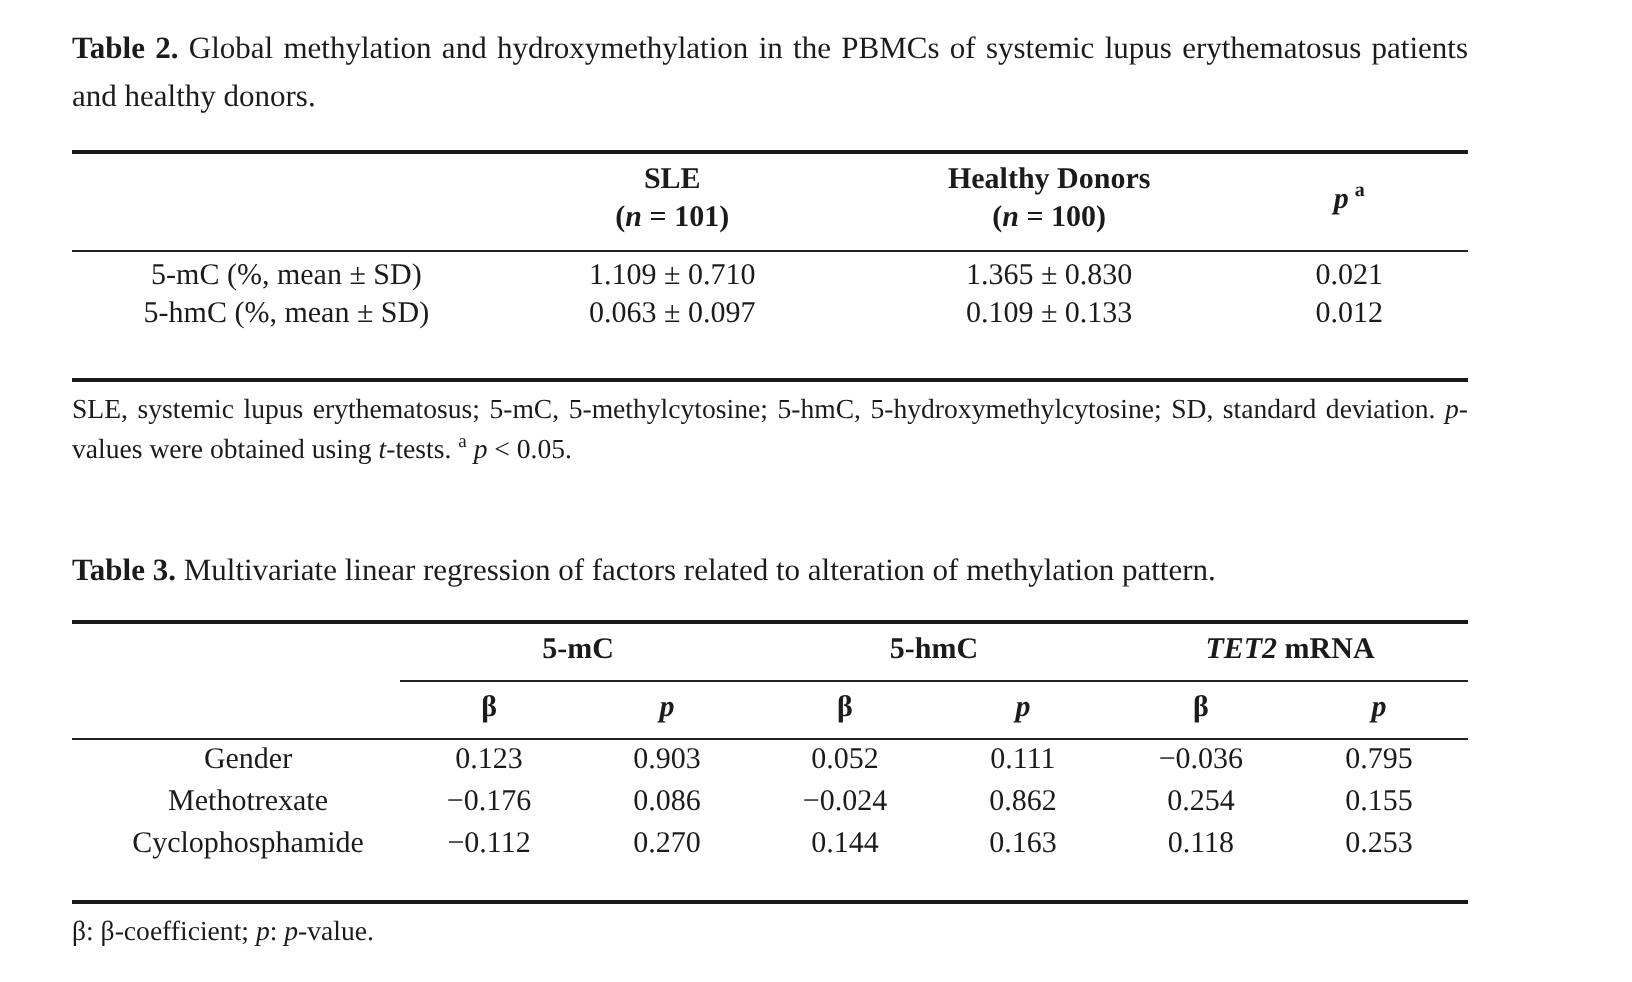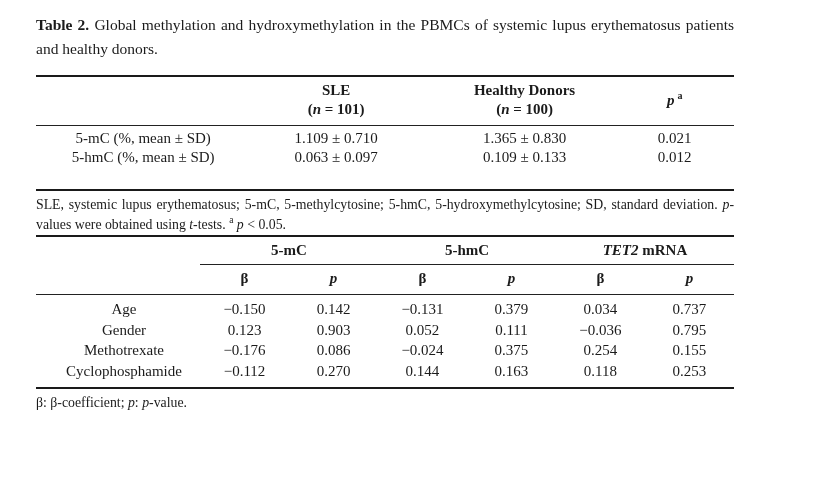--- a/index.html
+++ b/index.html
@@ -92,21 +92,21 @@
     padding: 4px 0 5px 0;
     line-height: 1.3;
   }
   .t3 .sub-row th.pcol { font-style: italic; }
   .t3 tbody td {
     text-align: center;
     line-height: 1.38;
     padding: 0;
   }
   .t3 tbody tr.first td { padding-top: 4px; }
-  .t3 tbody tr.last td  { padding-bottom: 5px; }
+  .t3 tbody tr.last td  { padding-bottom: 17px; }
 </style>
 </head>
 <body>
 
 <div class="page">
 
   <p class="caption"><span class="cap-label">Table 2.</span><span> Global methylation and hydroxymethylation in the PBMCs of systemic lupus erythematosus patients and healthy donors.</span></p>
 
   <table class="t2">
     <colgroup>
@@ -140,20 +140,21 @@
         <td class="row-label">5-hmC (%, mean ± SD)</td>
         <td>0.063 ± 0.097</td>
         <td>0.109 ± 0.133</td>
         <td>0.012</td>
       </tr>
     </tbody>
   </table>
 
   <p class="footnote"><span>SLE, systemic lupus erythematosus; 5-mC, 5-methylcytosine; 5-hmC, 5-hydroxymethylcytosine; SD, standard deviation. </span><i>p</i><span>-values were obtained using </span><i>t</i><span>-tests. </span><sup>a</sup><span> </span><i>p</i><span> &lt; 0.05.</span></p>
 
+  <p class="caption caption-t3"><span class="cap-label">Table 3.</span><span> Multivariate linear regression of factors related to alteration of methylation pattern.</span></p>
 
   <table class="t3">
     <colgroup>
       <col style="width:23.5%">
       <col style="width:12.75%">
         <col style="width:12.75%">
       <col style="width:12.75%">
         <col style="width:12.75%">
       <col style="width:12.75%">
         <col style="width:12.75%">
@@ -169,44 +170,35 @@
         <th></th>
         <th class="bcol">β</th>
         <th class="pcol">p</th>
         <th class="bcol">β</th>
         <th class="pcol">p</th>
         <th class="bcol">β</th>
         <th class="pcol">p</th>
       </tr>
     </thead>
     <tbody>
-      <tr class="first">
-        <td class="row-label">Age</td>
-        <td>−0.150</td>
-        <td>0.142</td>
-        <td>−0.131</td>
-        <td>0.379</td>
-        <td>0.034</td>
-        <td>0.737</td>
-      </tr>
       <tr>
         <td class="row-label">Gender</td>
         <td>0.123</td>
         <td>0.903</td>
         <td>0.052</td>
         <td>0.111</td>
         <td>−0.036</td>
         <td>0.795</td>
       </tr>
       <tr>
         <td class="row-label">Methotrexate</td>
         <td>−0.176</td>
         <td>0.086</td>
         <td>−0.024</td>
-        <td>0.375</td>
+        <td>0.862</td>
         <td>0.254</td>
         <td>0.155</td>
       </tr>
       <tr class="last">
         <td class="row-label">Cyclophosphamide</td>
         <td>−0.112</td>
         <td>0.270</td>
         <td>0.144</td>
         <td>0.163</td>
         <td>0.118</td>

